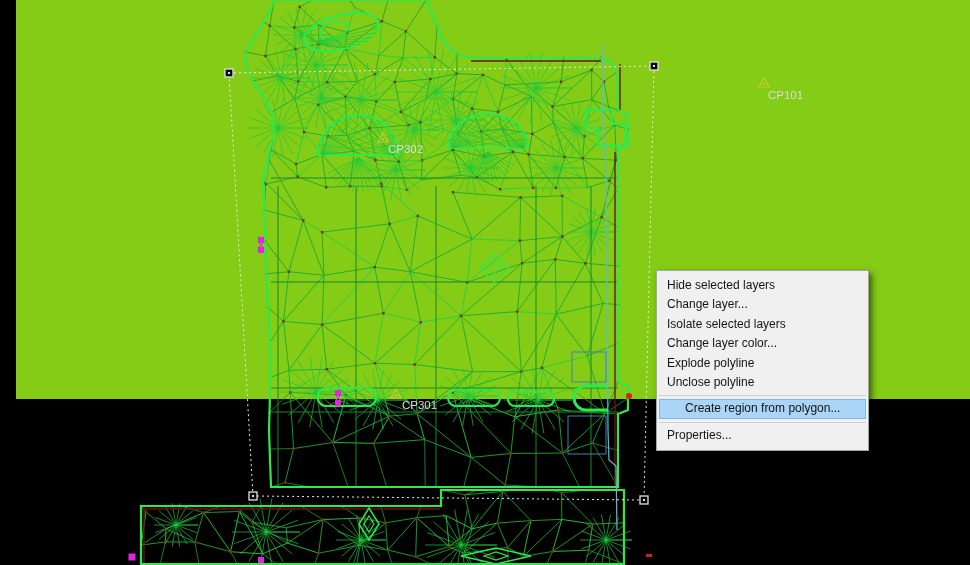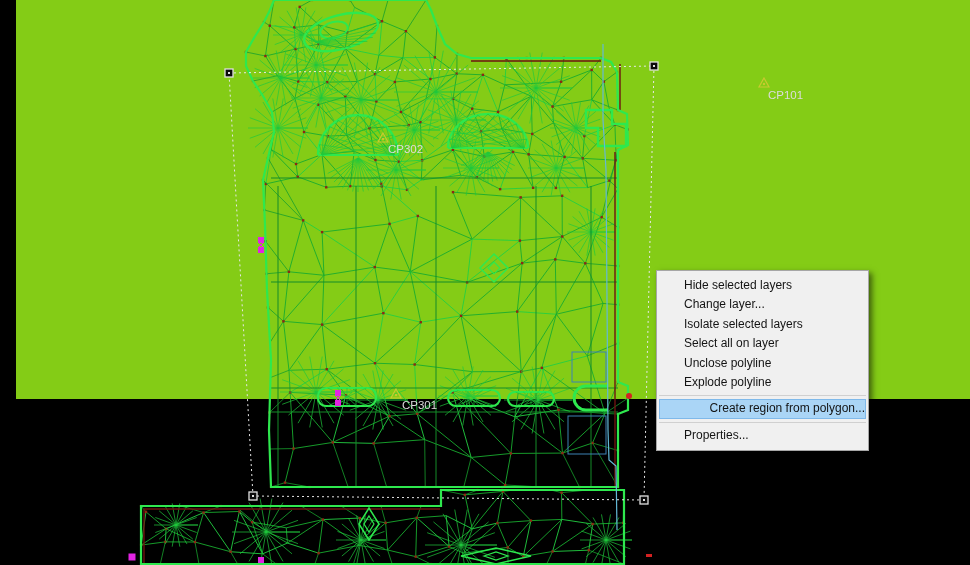--- a/index.html
+++ b/index.html
@@ -3,23 +3,23 @@
 <meta charset="utf-8">
 <style>
   html,body{margin:0;padding:0;background:#000;width:970px;height:565px;overflow:hidden;
     font-family:"Liberation Sans", sans-serif;}
   #stage{position:relative;width:970px;height:399px;background:#84cc16;margin-left:16px;}
   #cad{position:absolute;left:0;top:0;}
   .ctx{position:absolute;left:640px;top:270px;width:213px;box-sizing:border-box;
     background:#f0f0f0;border:1px solid #a6a6a6;padding:5px 0;
     box-shadow:3px 3px 6px rgba(0,0,0,0.55);z-index:10;}
   .mi{height:19.4px;line-height:19.4px;font-size:12px;color:#141414;
-    padding-left:27px;white-space:nowrap;cursor:default;box-sizing:border-box;}
+    padding-left:10px;white-space:nowrap;cursor:default;box-sizing:border-box;}
   .mi.hl{background:#aad5f6;border:1px solid #7fb9ea;margin:0 2px;padding-left:25px;
-    line-height:17.4px;text-align:right;}
+    line-height:17.4px;}
   .sep{height:1px;background:#d0d0d0;margin:3px 2px;}
 </style>
 </head>
 <body>
 
 <div id="stage">
   <svg id="cad" width="970" height="565">
       <line x1="253.78291828388348" y1="25.701896875491364" x2="278.22353008434175" y2="27.45905469772406" stroke="#23cf42" stroke-width="0.9"></line>
       <line x1="253.78291828388348" y1="25.701896875491364" x2="249.422092987895" y2="56.016091666938735" stroke="#18ac2f" stroke-width="0.9"></line>
       <line x1="253.78291828388348" y1="25.701896875491364" x2="279.62614486193286" y2="48.98172448928468" stroke="#18ac2f" stroke-width="0.9"></line>
@@ -1342,21 +1342,21 @@
       <circle cx="367" cy="139" r="1.2" fill="#c9c930"></circle>
       <text x="372" y="153" fill="#dcdcdc" font-size="11.5" font-family="&quot;Liberation Sans&quot;, sans-serif">CP302</text>
       <path d="M380,389 L385,398 L375,398 Z" fill="none" stroke="#c9c930" stroke-width="1.2"></path>
       <circle cx="380" cy="395" r="1.2" fill="#c9c930"></circle>
       <text x="386" y="409" fill="#dcdcdc" font-size="11.5" font-family="&quot;Liberation Sans&quot;, sans-serif">CP301</text>
     </svg>
   <div class="ctx" id="ctxmenu">
       <div class="mi">Hide selected layers</div>
       <div class="mi">Change layer...</div>
       <div class="mi">Isolate selected layers</div>
-      <div class="mi">Select all on layer</div>
+      <div class="mi">Change layer color...</div>
+      <div class="mi">Explode polyline</div>
       <div class="mi">Unclose polyline</div>
-      <div class="mi">Explode polyline</div>
       <div class="sep"></div>
       <div class="mi hl">Create region from polygon...</div>
       <div class="sep"></div>
       <div class="mi">Properties...</div>
     </div>
 </div>
 
 </body></html>

